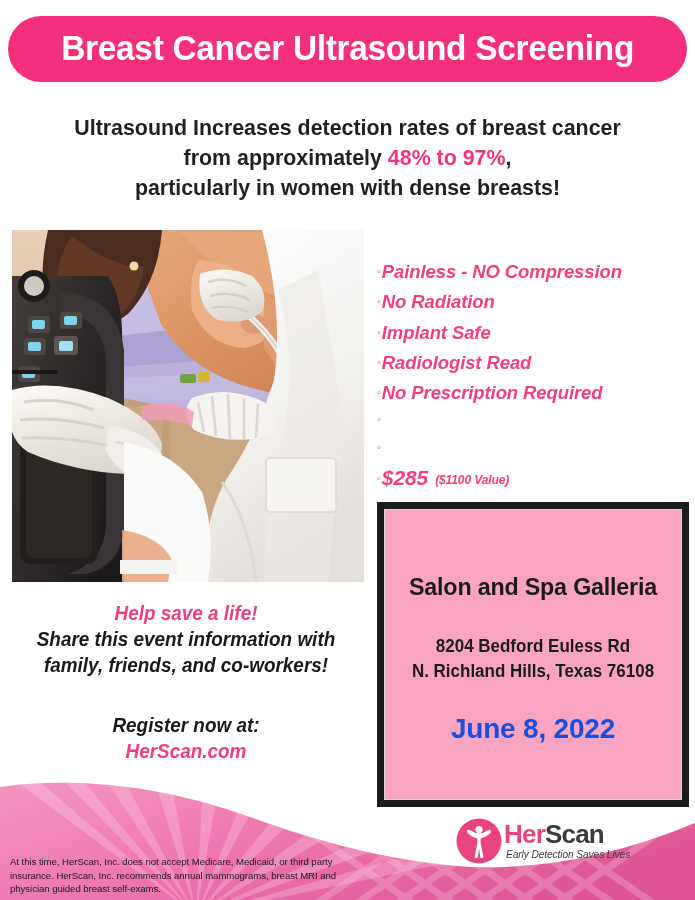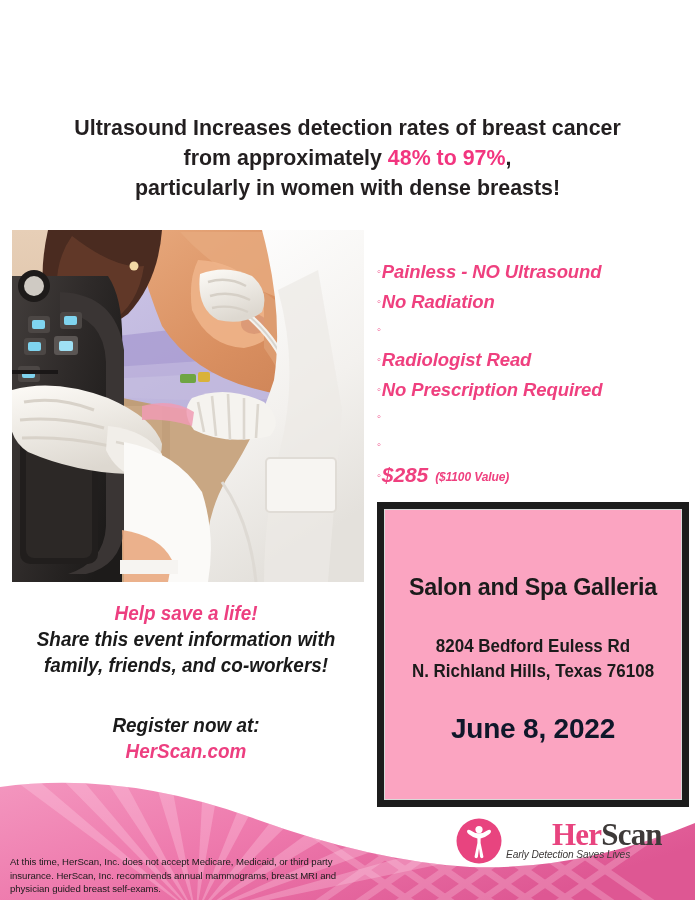--- a/index.html
+++ b/index.html
@@ -191,21 +191,21 @@
     color: #1b1b1b;
     line-height: 25px;
     transform: scaleX(0.97);
   }
   .addr span { display: block; }
   .event-date {
     margin-top: 30px;
     font-family: "Liberation Sans", sans-serif;
     font-weight: bold;
     font-size: 28px;
-    color: #0f172a;
+    color: #1d4ed8;
     letter-spacing: -0.2px;
     line-height: 1.1;
   }
 
   
   .wave {
     position: absolute;
     left: 0;
     bottom: 0;
     width: 695px;
@@ -239,45 +239,47 @@
   .logo-mark {
     width: 46px;
     height: 46px;
     flex: 0 0 46px;
   }
   .logo-text {
     margin-left: 2px;
     margin-top: 1px;
   }
   .logo-word {
-    font-family: Liberation Serif, serif;
-    font-weight: bold;
-    font-size: 31px;
+    font-family: Liberation Sans, sans-serif;
+    font-weight: bold;
+    font-size: 26px;
     line-height: 31px;
     letter-spacing: -0.8px;
-    margin-left: 48px;
   }
   .logo-word .her { color: #e8447f; }
   .logo-word .scan { color: #3e3a39; }
   .logo-tag {
     font-family: "Liberation Sans", sans-serif;
     font-style: italic;
     font-weight: normal;
     font-size: 10.2px;
     color: #3e3a39;
     letter-spacing: -0.1px;
     margin-top: -1px;
     margin-left: 2px;
   }
 </style>
 </head>
 <body>
 
 <div id="flyer">
 
+  <div class="banner">
+    <div class="banner-title">Breast Cancer Ultrasound Screening</div>
+  </div>
 
   <div class="subhead">
     <span class="l1">Ultrasound Increases detection rates of breast cancer</span>
     <span class="l2"><span>from approximately </span><span class="hl">48% to 97%</span><span>,</span></span>
     <span class="l3">particularly in women with dense breasts!</span>
   </div>
 
   <div class="photo">
     <svg viewBox="0 0 352 352" preserveAspectRatio="none">
       <defs>
@@ -387,28 +389,29 @@
 
       <rect x="168" y="144" width="16" height="9" rx="2" fill="#6ea542"></rect>
       <rect x="186" y="142" width="12" height="10" rx="2" fill="#d9b23a"></rect>
       <path d="M130 176 Q160 168 182 182 L180 196 Q152 188 130 190 Z" fill="#f09bb4" opacity="0.85"></path>
     </svg>
   </div>
 
   <div class="benefits">
     <div class="benefit-row">
       <span class="benefit-bullet">◦</span>
-      <span>Painless - NO Ultrasound</span>
+      <span>Painless - NO Compression</span>
     </div>
     <div class="benefit-row">
       <span class="benefit-bullet">◦</span>
       <span>No Radiation</span>
     </div>
     <div class="benefit-row">
       <span class="benefit-bullet">◦</span>
+      <span>Implant Safe</span>
     </div>
     <div class="benefit-row">
       <span class="benefit-bullet">◦</span>
       <span>Radiologist Read</span>
     </div>
     <div class="benefit-row">
       <span class="benefit-bullet">◦</span>
       <span>No Prescription Required</span>
     </div>
     <div class="benefit-row">

